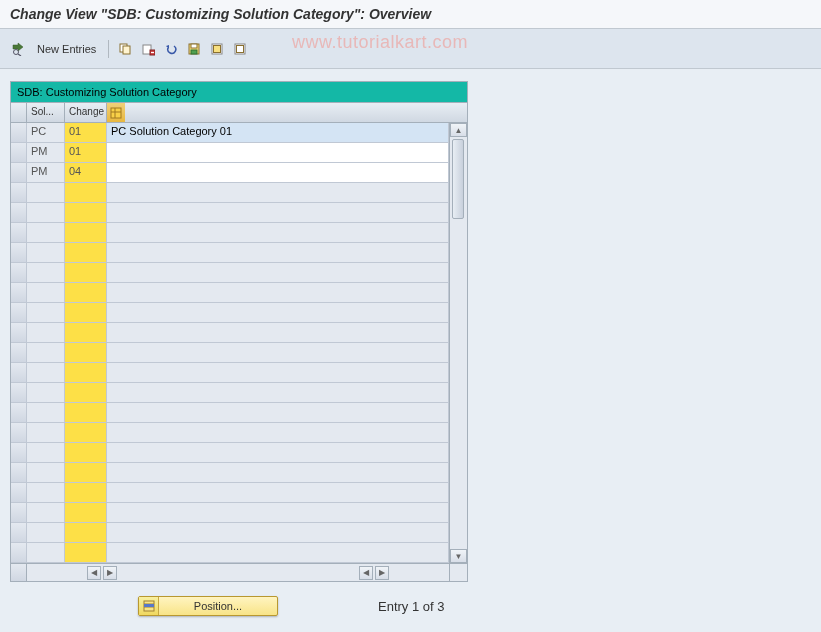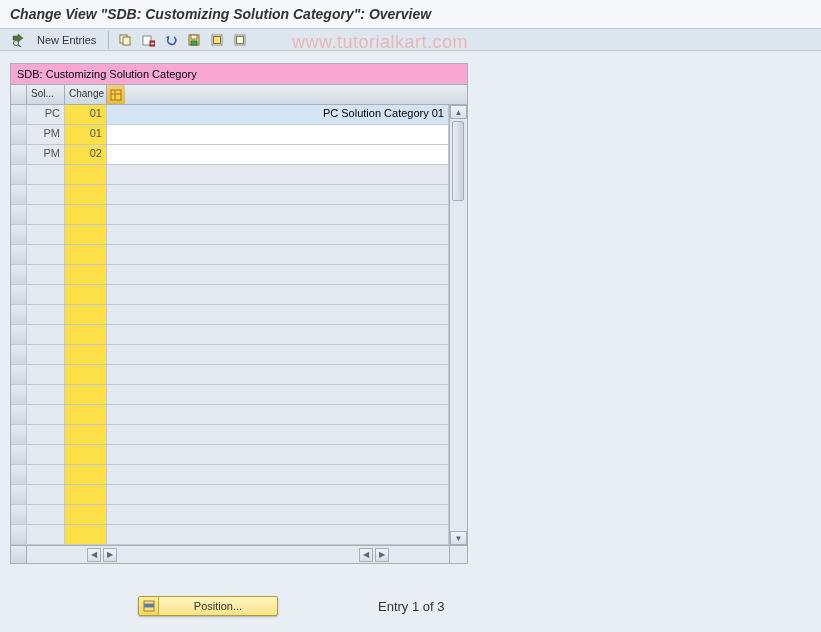--- a/index.html
+++ b/index.html
@@ -23,21 +23,21 @@
       font-style: italic;
       color: #333;
     }
     .toolbar {
       background: #dde5ee;
       border-bottom: 1px solid #c0c8d0;
       padding: 4px 8px;
       display: flex;
       align-items: center;
       gap: 3px;
-      height: 22px;
+      height: 40px;
     }
     .tb-icon {
       width: 20px; height: 20px;
       display: inline-flex;
       align-items: center;
       justify-content: center;
       cursor: pointer;
       border: 1px solid transparent;
       border-radius: 2px;
     }
@@ -55,21 +55,21 @@
       color: #e8b8b8;
       font-weight: normal;
       letter-spacing: 0.5px;
       pointer-events: none;
       z-index: 50;
     }
     .content {
       padding: 12px 10px;
     }
     .grid-title {
-      background: #f9a8d4;
+      background: #14b8a6;
       font-size: 11px;
       padding: 4px 6px;
       width: 458px;
       border-top: 1px solid #a4afba;
       border-left: 1px solid #a4afba;
       border-right: 1px solid #a4afba;
     }
     .grid-wrap {
       border: 1px solid #a4afba;
       width: 458px;
@@ -104,21 +104,20 @@
       height: 440px;
       overflow: hidden;
       position: relative;
       display:flex;
     }
     .rows-area { flex:1; }
     .grid-row {
       display: flex;
       height: 20px;
       border-bottom: 1px solid #c0c8d4;
-      text-align: right;
     }
     .gc {
       border-right: 1px solid #c0c8d4;
       padding: 2px 4px;
       font-size: 11px;
       overflow: hidden;
       white-space: nowrap;
     }
     .gc-sel {
       width: 16px;
@@ -289,21 +288,21 @@
           </div>
           <div class="grid-row">
             <div class="gc gc-sel"></div>
             <div class="gc gc-sol">PM</div>
             <div class="gc gc-cat">01</div>
             <div class="gc gc-desc"></div>
           </div>
           <div class="grid-row">
             <div class="gc gc-sel"></div>
             <div class="gc gc-sol">PM</div>
-            <div class="gc gc-cat">02</div>
+            <div class="gc gc-cat">04</div>
             <div class="gc gc-desc"></div>
           </div>
           <div class="grid-row">
             <div class="gc gc-sel"></div>
             <div class="gc gc-sol"></div>
             <div class="gc gc-cat"></div>
             <div class="gc gc-desc alt"></div>
           </div>
           <div class="grid-row">
             <div class="gc gc-sel"></div>

